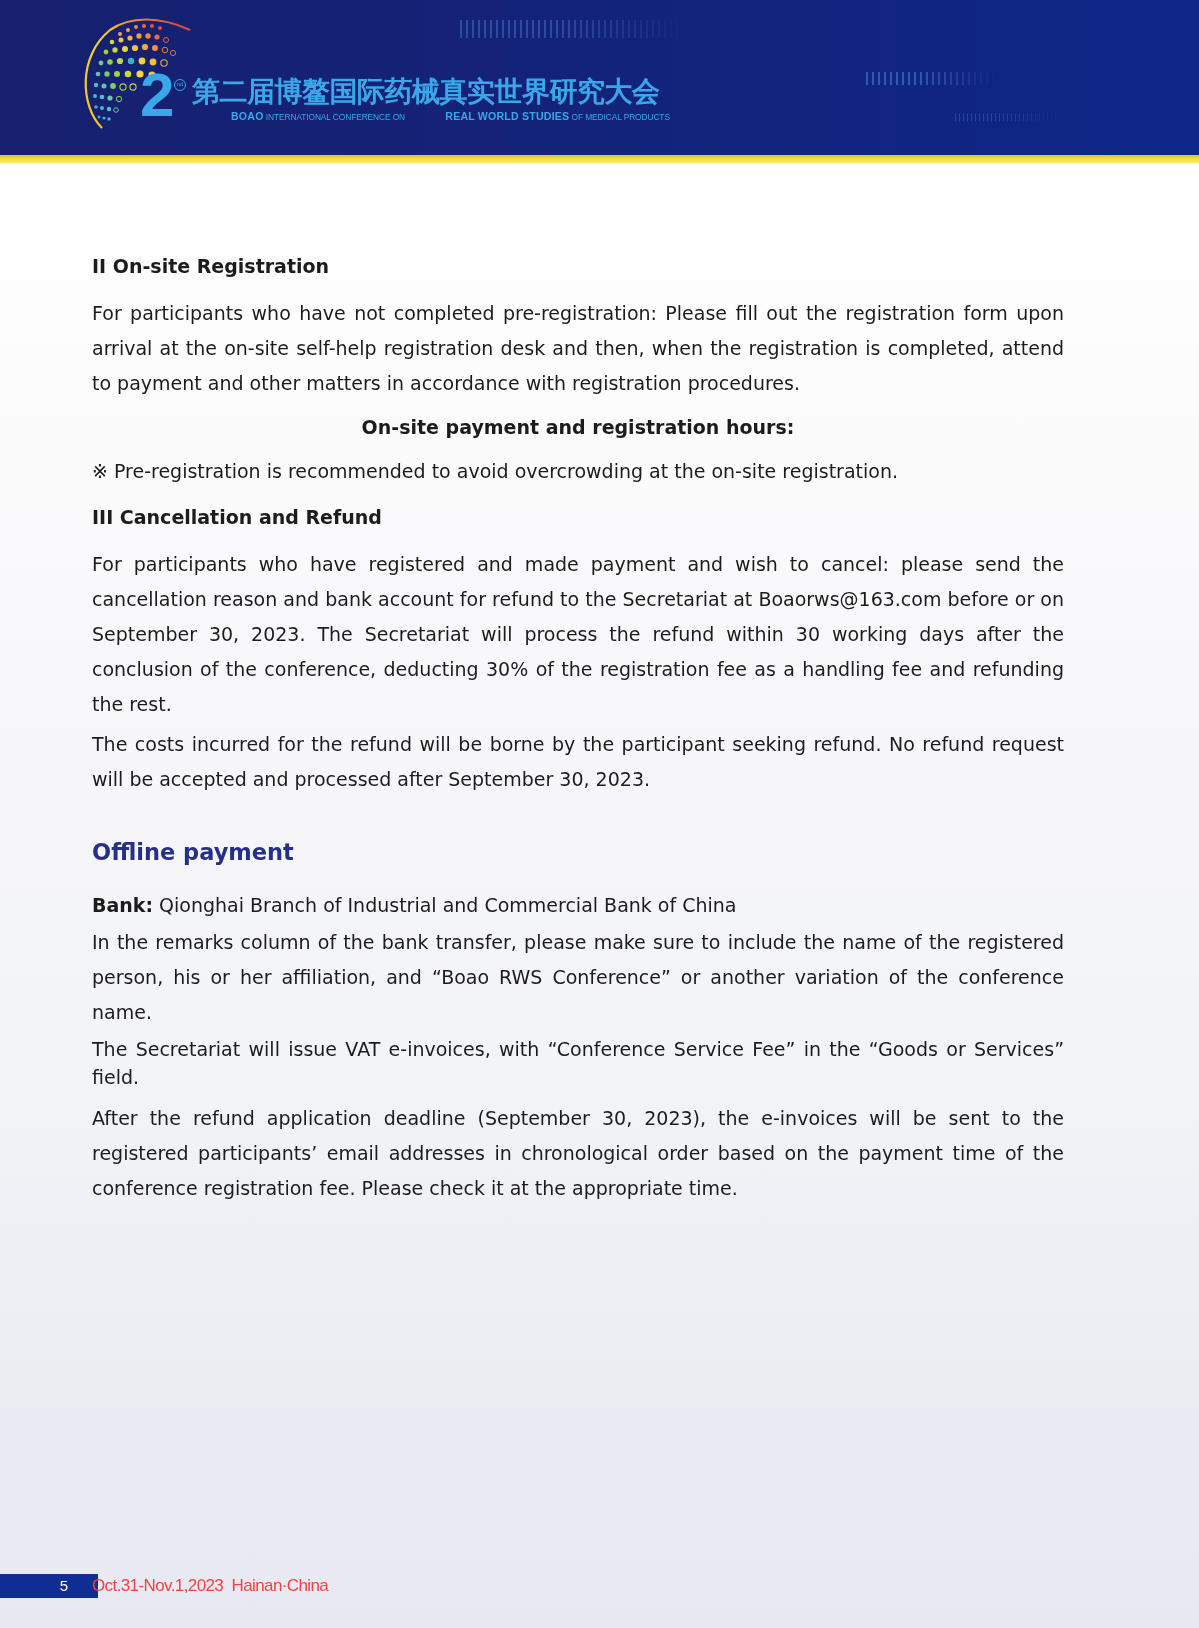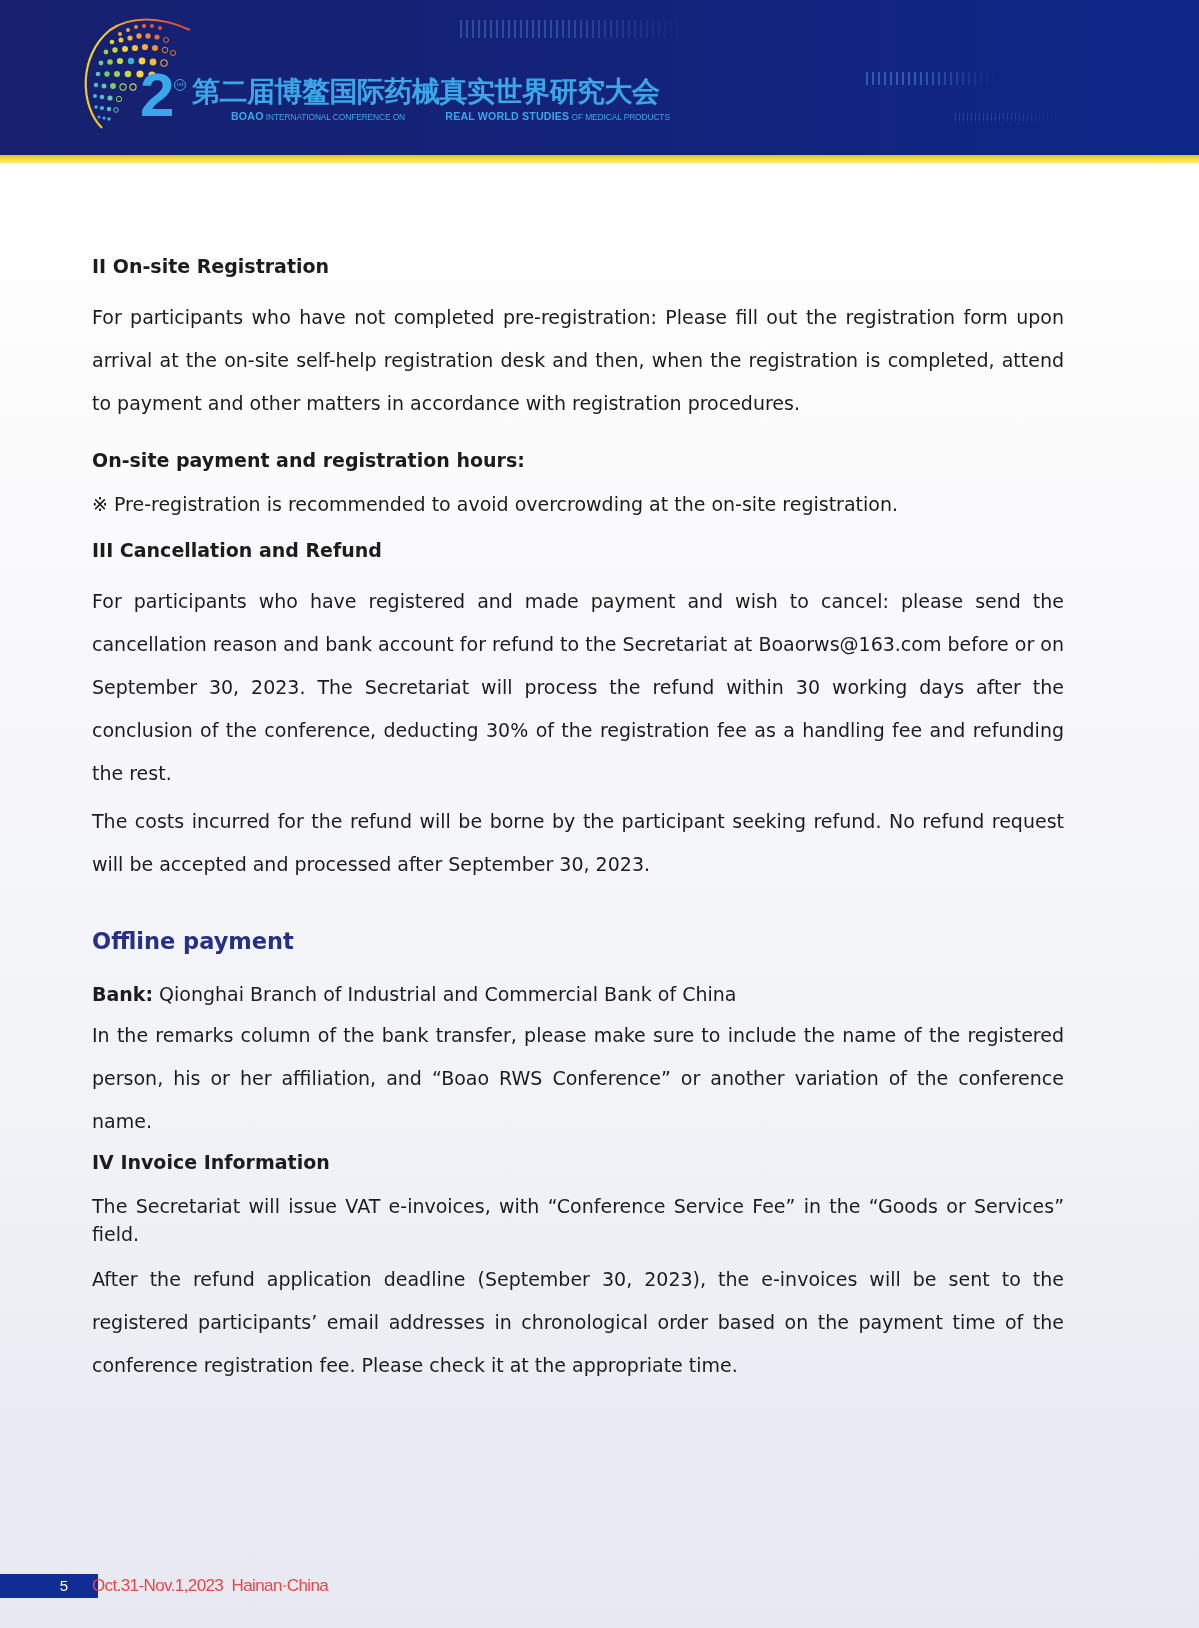--- a/index.html
+++ b/index.html
@@ -67,21 +67,21 @@
 
   
   .content {
     position: absolute; left: 92px; top: 252px; width: 972px;
     font-size: 19px; color: #1c1c1c;
   }
   .h-sec {
     font-weight: bold; font-size: 19px; line-height: 28px; margin-bottom: 16px;
   }
   .p {
-    font-size: 19px; line-height: 43px; text-align: justify; margin-bottom: 5px;
+    font-size: 19px; line-height: 35px; text-align: justify; margin-bottom: 5px;
   }
   .p.single { line-height: 28px; margin-bottom: 18px; }
   .p .lbl { font-weight: bold; }
   .h-blue {
     font-weight: bold; font-size: 22.5px; line-height: 30px; color: #262f8a;
     margin-top: 40px; margin-bottom: 24px;
   }
 
   
   .footer-bar {
@@ -176,38 +176,37 @@
   <div class="title-cn">第二届博鳌国际药械真实世界研究大会</div>
   <div class="title-en"><b>BOAO</b><span> INTERNATIONAL CONFERENCE ON </span><b>REAL WORLD STUDIES</b><span> OF MEDICAL PRODUCTS</span></div>
 </div>
 <div class="gold-bar"></div>
 
 <div class="content">
 
   <section>
     <div class="h-sec">II On-site Registration</div>
     <p class="p">For participants who have not completed pre-registration: Please fill out the registration form upon arrival at the on-site self-help registration desk and then, when the registration is completed, attend to payment and other matters in accordance with registration procedures.</p>
-    <div class="h-sec" style="margin-top:21px;">On-site payment and registration hours:</div>
+    <div class="h-sec" style="margin-top:12px;text-align:center;">On-site payment and registration hours:</div>
     <p class="p single">※ Pre-registration is recommended to avoid overcrowding at the on-site registration.</p>
   </section>
 
   <section>
     <div class="h-sec">III Cancellation and Refund</div>
     <p class="p">For participants who have registered and made payment and wish to cancel: please send the cancellation reason and bank account for refund to the Secretariat at Boaorws@163.com before or on September 30, 2023. The Secretariat will process the refund within 30 working days after the conclusion of the conference, deducting 30% of the registration fee as a handling fee and refunding the rest.</p>
     <p class="p">The costs incurred for the refund will be borne by the participant seeking refund. No refund request will be accepted and processed after September 30, 2023.</p>
   </section>
 
   <section>
     <div class="h-blue">Offline payment</div>
     <p class="p single"><span class="lbl">Bank:</span><span> Qionghai Branch of Industrial and Commercial Bank of China</span></p>
     <p class="p" style="margin-top:-12px;">In the remarks column of the bank transfer, please make sure to include the name of the registered person, his or her affiliation, and “Boao RWS Conference” or another variation of the conference name.</p>
   </section>
 
   <section>
-    <div class="h-sec">IV Invoice Information</div>
     <p class="p single">The Secretariat will issue VAT e-invoices, with “Conference Service Fee” in the “Goods or Services” field.</p>
     <p class="p" style="margin-top:-8px;">After the refund application deadline (September 30, 2023), the e-invoices will be sent to the registered participants’ email addresses in chronological order based on the payment time of the conference registration fee. Please check it at the appropriate time.</p>
   </section>
 </div>
 
 <div class="footer-bar"></div>
 <div class="footer-page">5</div>
 <div class="footer-text">Oct.31-Nov.1,2023  Hainan·China</div>
 
 </body></html>

